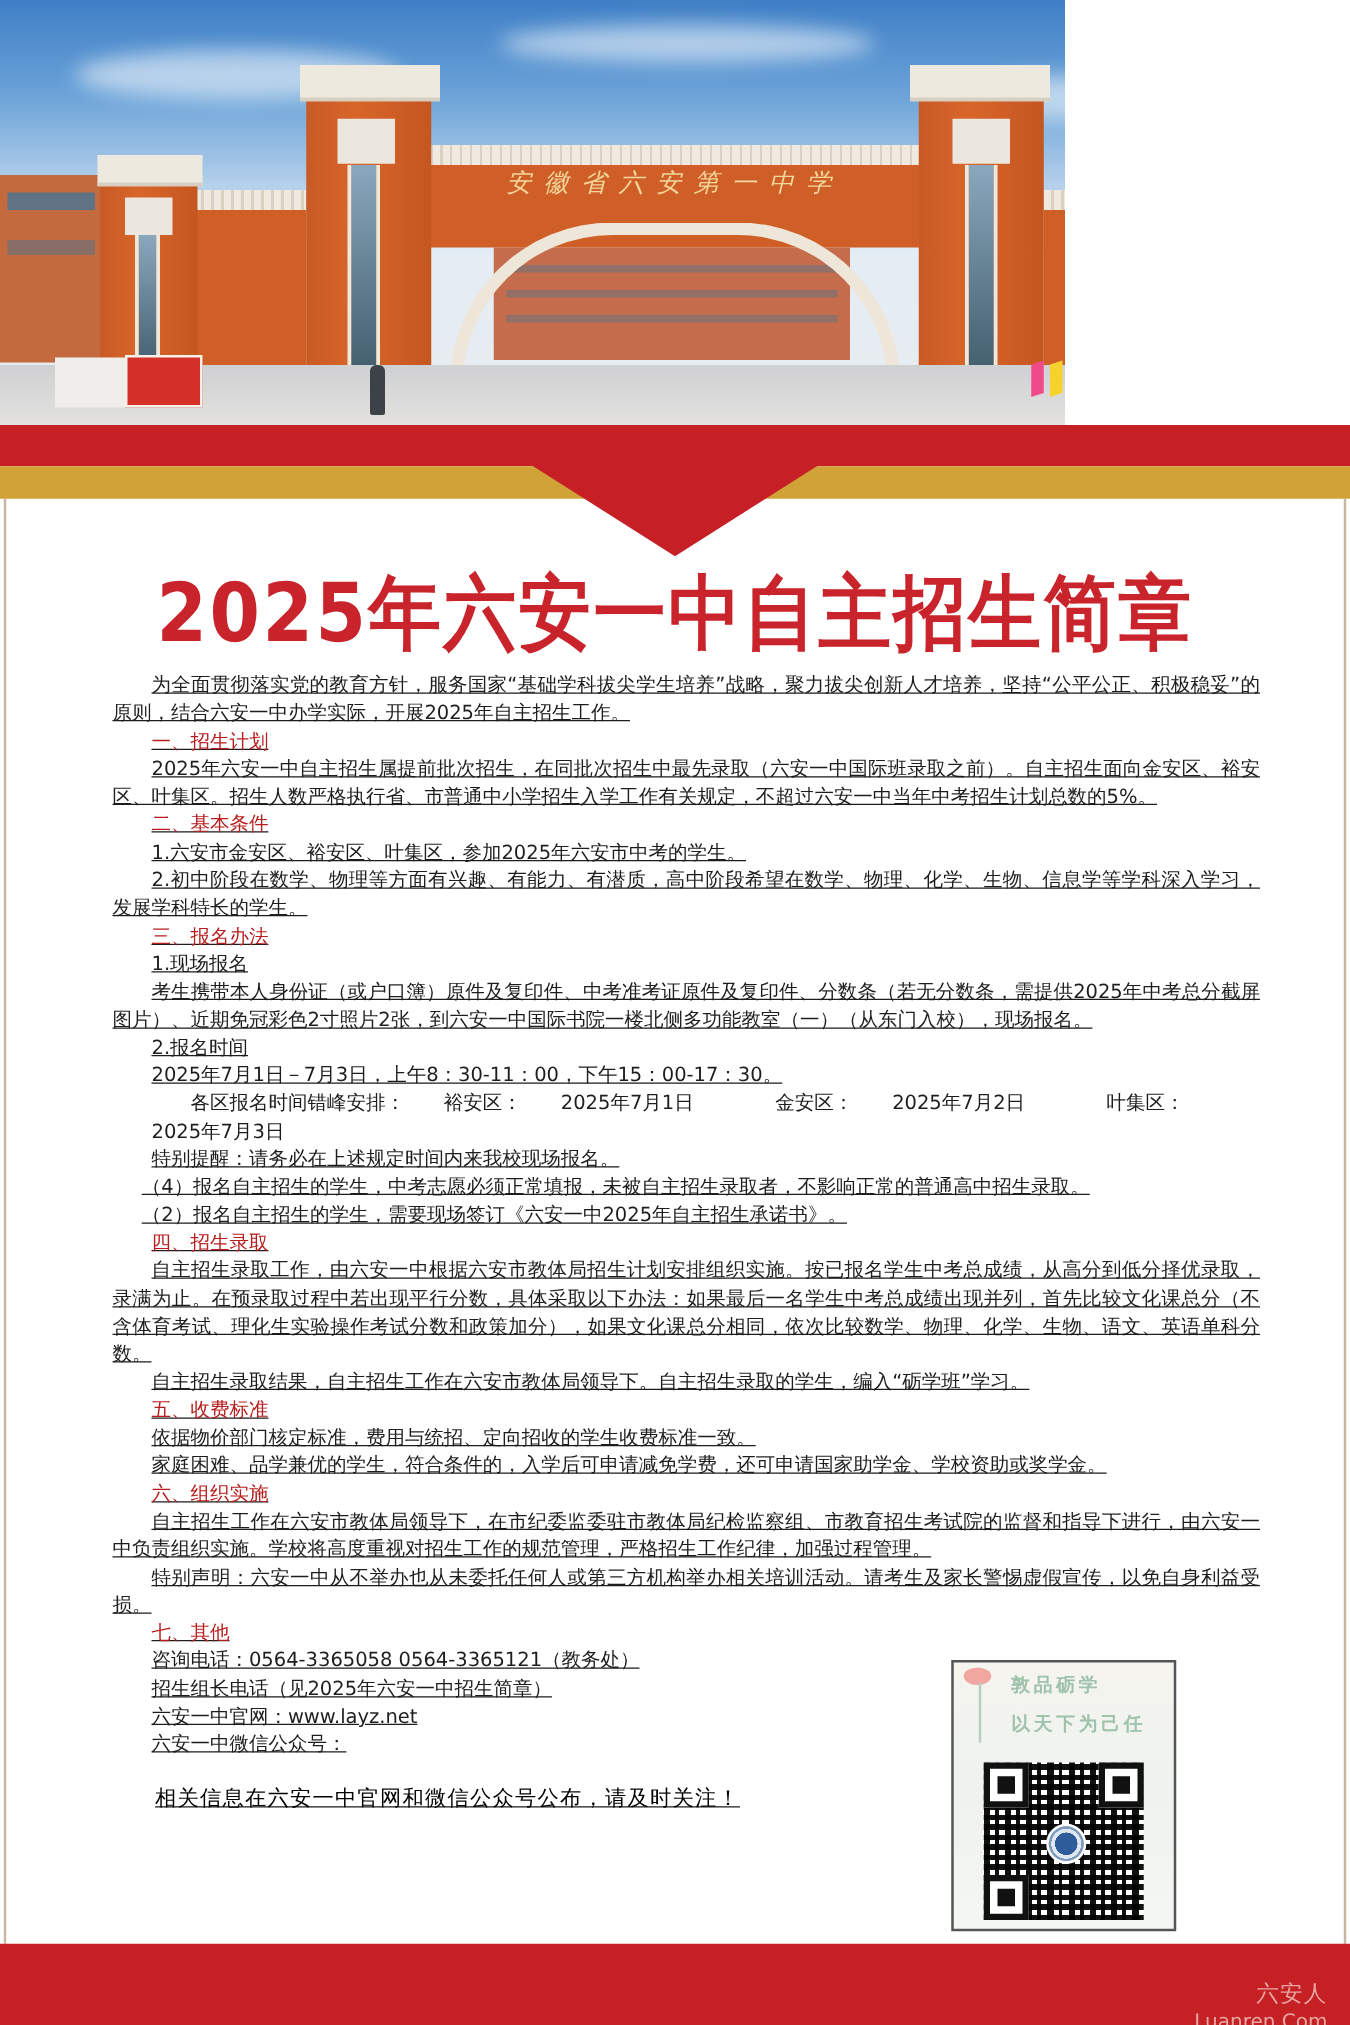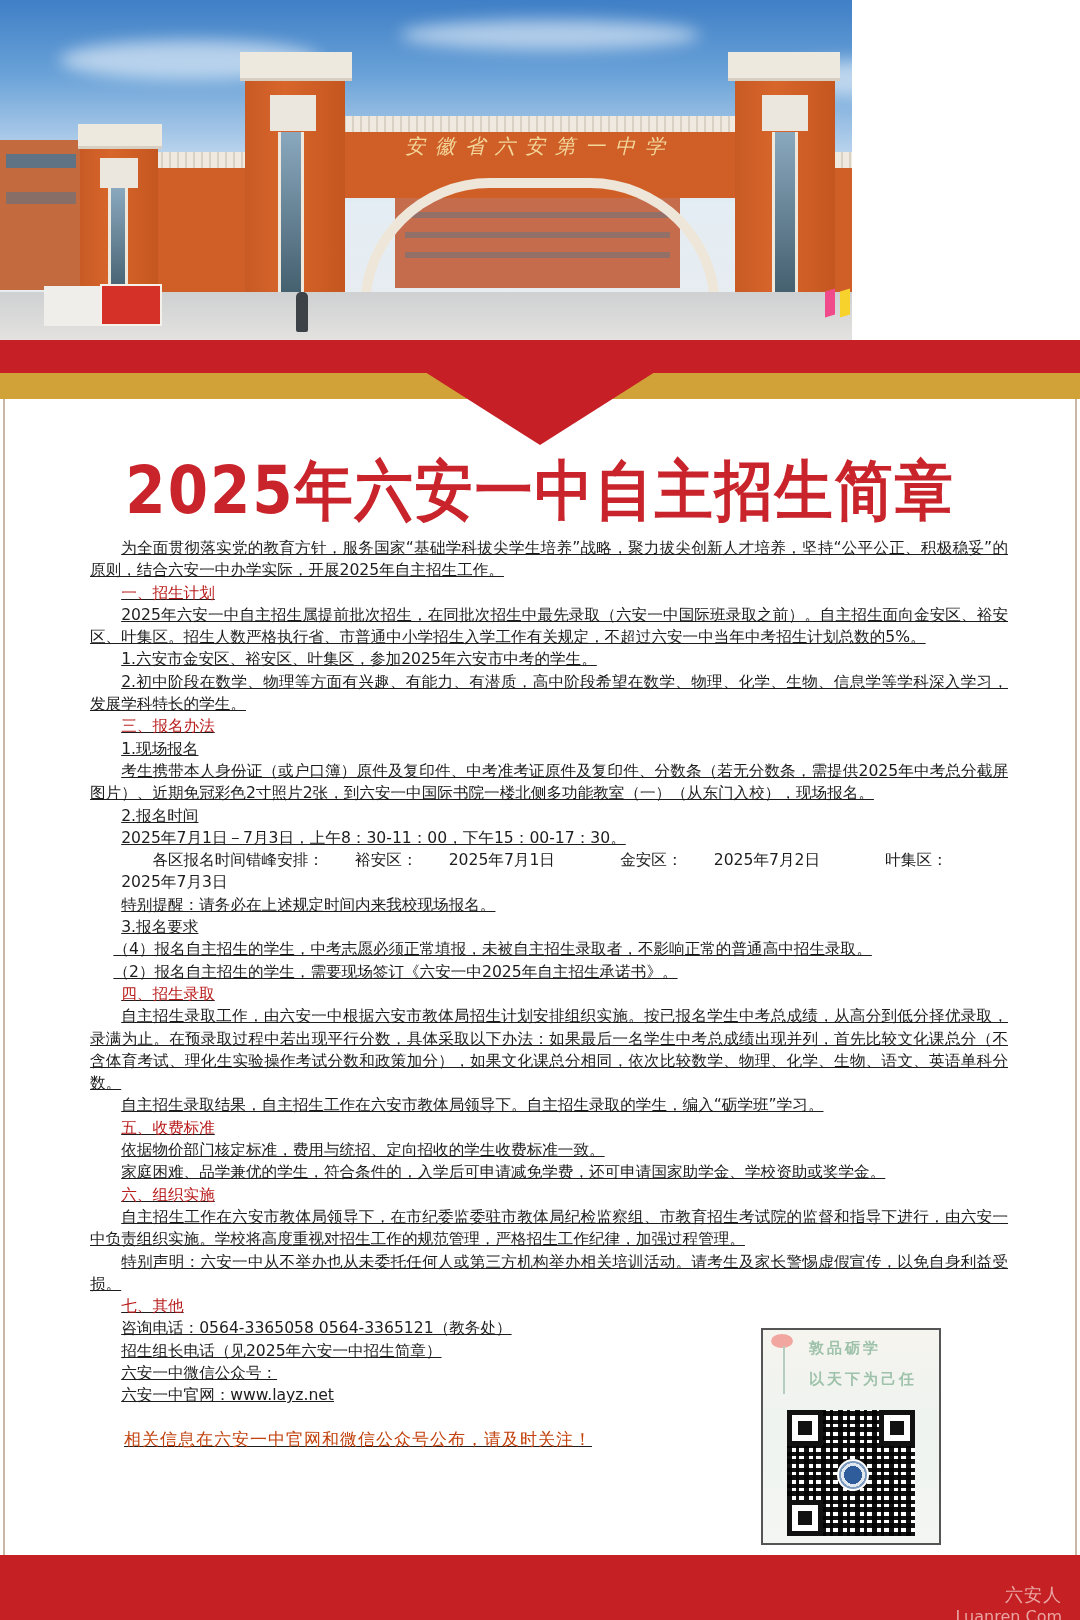--- a/index.html
+++ b/index.html
@@ -59,21 +59,21 @@
 
   
   .content {
     position: absolute; left: 90px; top: 537px; width: 918px;
     font-size: 15.6px; line-height: 22.3px; color: #1d1d1d; text-decoration: underline;
   }
   .p { text-indent: 2em; margin: 0; text-align: justify; }
   .p.flush { text-indent: 0; padding-left: 2em; }
   .sec { margin: 0; padding-left: 2em; color: #b91c1c; }
   .p.narrow { width: 640px; }
-  .notice { margin: 21px 0 18px 0; padding-left: 2em; color: #c2410c; font-size: 17px; letter-spacing: 1px; }
+  .notice { margin: 21px 0 18px 0; padding-left: 2em; color: #000000; font-size: 17px; letter-spacing: 1px; }
   .stagger span { display: inline-block; }
   .stagger .gap { width: 34px; }
 
   
   .qr-card {
     position: absolute; left: 761px; top: 1328px; width: 176px; height: 213px;
     border: 2px solid #555; background: linear-gradient(180deg, #f6f4ef 0%, #eef3ef 45%, #f4f6f3 100%);
   }
   .qr-flower { position: absolute; left: 8px; top: 4px; width: 22px; height: 14px; border-radius: 50%; background: #f2a6a0; }
   .qr-stem { position: absolute; left: 20px; top: 16px; width: 2px; height: 48px; background: #b7cdbf; }
@@ -179,53 +179,53 @@
 <div class="frame-r"></div>
 
 <div class="title">2025年六安一中自主招生简章</div>
 
 <div class="content">
   <p class="p">为全面贯彻落实党的教育方针，服务国家“基础学科拔尖学生培养”战略，聚力拔尖创新人才培养，坚持“公平公正、积极稳妥”的原则，结合六安一中办学实际，开展2025年自主招生工作。</p>
 
   <p class="sec">一、招生计划</p>
   <p class="p">2025年六安一中自主招生属提前批次招生，在同批次招生中最先录取（六安一中国际班录取之前）。自主招生面向金安区、裕安区、叶集区。招生人数严格执行省、市普通中小学招生入学工作有关规定，不超过六安一中当年中考招生计划总数的5%。</p>
 
+  <p class="sec">二、基本条件</p>
   <p class="p">1.六安市金安区、裕安区、叶集区，参加2025年六安市中考的学生。</p>
   <p class="p">2.初中阶段在数学、物理等方面有兴趣、有能力、有潜质，高中阶段希望在数学、物理、化学、生物、信息学等学科深入学习，发展学科特长的学生。</p>
 
   <p class="sec">三、报名办法</p>
   <p class="p">1.现场报名</p>
   <p class="p">考生携带本人身份证（或户口簿）原件及复印件、中考准考证原件及复印件、分数条（若无分数条，需提供2025年中考总分截屏图片）、近期免冠彩色2寸照片2张，到六安一中国际书院一楼北侧多功能教室（一）（从东门入校），现场报名。</p>
   <p class="p">2.报名时间</p>
   <p class="p">2025年7月1日－7月3日，上午8：30-11：00，下午15：00-17：30。</p>
   <p class="p stagger">
     <span>各区报名时间错峰安排：</span><span>裕安区：</span><span>2025年7月1日</span><span class="gap"></span><span>金安区：</span><span>2025年7月2日</span><span class="gap"></span><span>叶集区：</span><span>2025年7月3日</span>
   </p>
   <p class="p">特别提醒：请务必在上述规定时间内来我校现场报名。</p>
-  <p class="p">3.报名要求</p>
   <p class="p" style="text-indent:1.5em">（4）报名自主招生的学生，中考志愿必须正常填报，未被自主招生录取者，不影响正常的普通高中招生录取。</p>
   <p class="p" style="text-indent:1.5em">（2）报名自主招生的学生，需要现场签订《六安一中2025年自主招生承诺书》。</p>
 
   <p class="sec">四、招生录取</p>
   <p class="p">自主招生录取工作，由六安一中根据六安市教体局招生计划安排组织实施。按已报名学生中考总成绩，从高分到低分择优录取，录满为止。在预录取过程中若出现平行分数，具体采取以下办法：如果最后一名学生中考总成绩出现并列，首先比较文化课总分（不含体育考试、理化生实验操作考试分数和政策加分），如果文化课总分相同，依次比较数学、物理、化学、生物、语文、英语单科分数。</p>
   <p class="p">自主招生录取结果，自主招生工作在六安市教体局领导下。自主招生录取的学生，编入“砺学班”学习。</p>
 
   <p class="sec">五、收费标准</p>
   <p class="p">依据物价部门核定标准，费用与统招、定向招收的学生收费标准一致。</p>
   <p class="p">家庭困难、品学兼优的学生，符合条件的，入学后可申请减免学费，还可申请国家助学金、学校资助或奖学金。</p>
 
   <p class="sec">六、组织实施</p>
   <p class="p">自主招生工作在六安市教体局领导下，在市纪委监委驻市教体局纪检监察组、市教育招生考试院的监督和指导下进行，由六安一中负责组织实施。学校将高度重视对招生工作的规范管理，严格招生工作纪律，加强过程管理。</p>
   <p class="p">特别声明：六安一中从不举办也从未委托任何人或第三方机构举办相关培训活动。请考生及家长警惕虚假宣传，以免自身利益受损。</p>
 
   <p class="sec">七、其他</p>
   <p class="p flush narrow">咨询电话：0564-3365058  0564-3365121（教务处）</p>
   <p class="p flush narrow">招生组长电话（见2025年六安一中招生简章）</p>
+  <p class="p flush narrow">六安一中官网：www.layz.net</p>
   <p class="p flush narrow">六安一中微信公众号：</p>
-  <p class="p flush narrow">六安一中官网：www.layz.net</p>
 
   <p class="notice">相关信息在六安一中官网和微信公众号公布，请及时关注！</p>
 </div>
 
 <div class="qr-card">
   <div class="qr-flower"></div>
   <div class="qr-stem"></div>
   <div class="qr-slogan1">敦品砺学</div>
   <div class="qr-slogan2">以天下为己任</div>
   <div class="qr-code">

